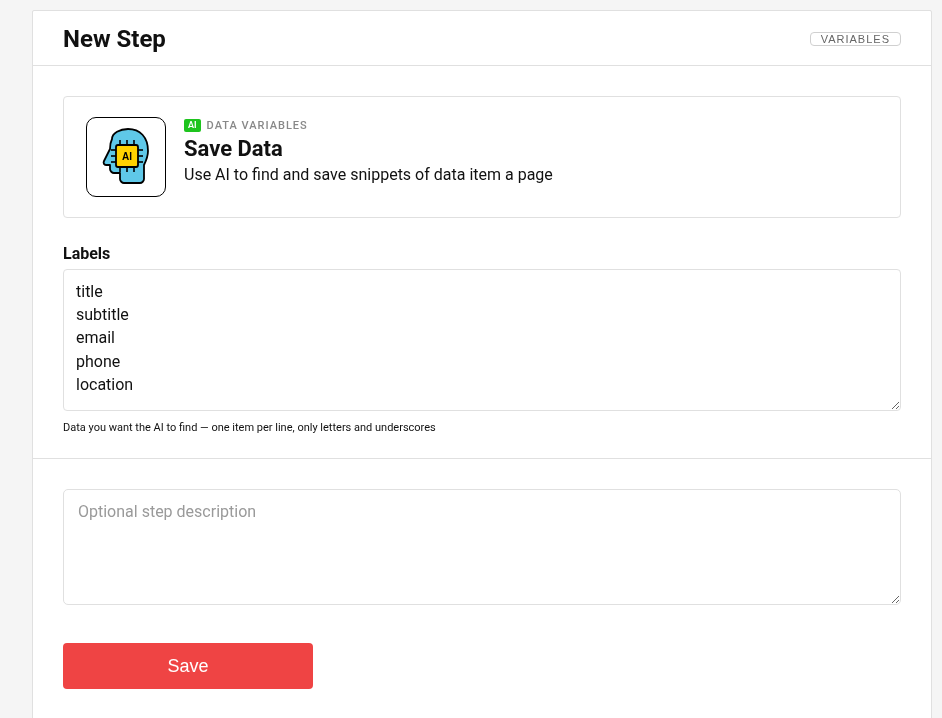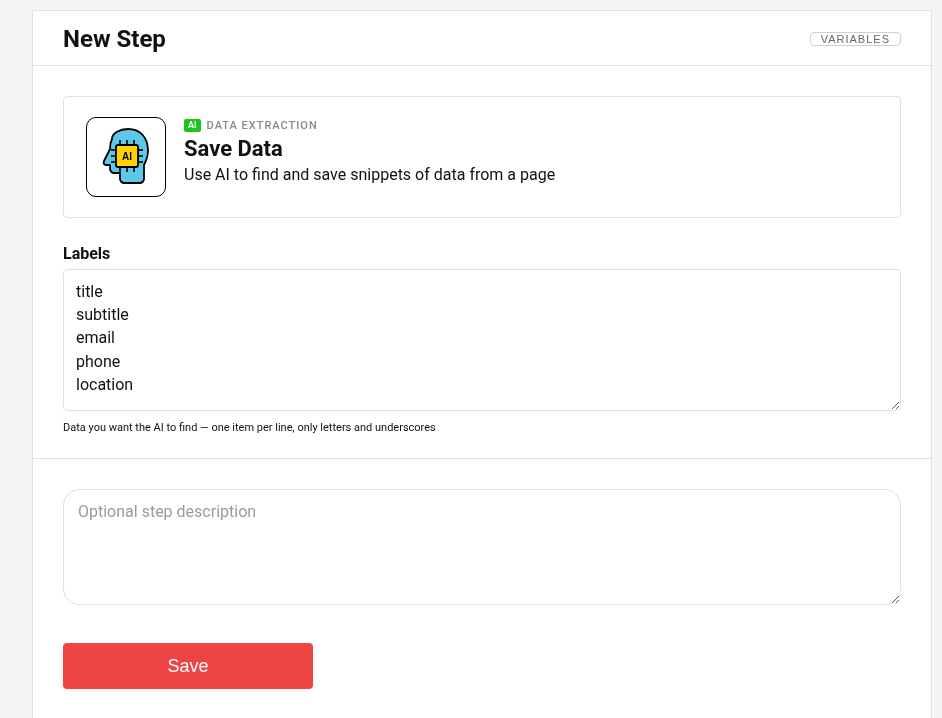--- a/index.html
+++ b/index.html
@@ -127,21 +127,21 @@
       margin-top: 6px;
     }
     .footer-section {
       border-top: 1px solid #e0e0e0;
       padding: 30px;
     }
     .desc-textarea {
       width: 100%;
       height: 116px;
       border: 1px solid #e0e0e0;
-      border-radius: 16px;
+      border-radius: 5px;
       padding: 12px 14px;
       font-size: 16px;
       font-family: inherit;
       color: #111;
       resize: both;
       margin-bottom: 34px;
     }
     .desc-textarea::placeholder,
     .labels-textarea::placeholder {
       color: #9a9a9a;
@@ -186,24 +186,24 @@
           <line x1="22" y1="37" x2="17" y2="37" stroke="#000" stroke-width="1.6"></line>
           <line x1="44" y1="25" x2="49" y2="25" stroke="#000" stroke-width="1.6"></line>
           <line x1="44" y1="31" x2="49" y2="31" stroke="#000" stroke-width="1.6"></line>
           <line x1="44" y1="37" x2="49" y2="37" stroke="#000" stroke-width="1.6"></line>
           <text x="33" y="35" font-size="10" font-weight="700" text-anchor="middle" fill="#000" font-family="Arial">AI</text>
         </svg>
       </div>
       <div class="card-body">
         <div class="card-tag-row">
           <span class="ai-badge">AI</span>
-          <span class="card-category">DATA EXTRACTION</span>
+          <span class="card-category">DATA VARIABLES</span>
         </div>
         <div class="card-title">Save Data</div>
-        <div class="card-desc">Use AI to find and save snippets of data from a page</div>
+        <div class="card-desc">Use AI to find and save snippets of data item a page</div>
       </div>
     </div>
 
     <label class="form-label">Labels</label>
     <textarea class="labels-textarea" style="">title
 subtitle
 email
 phone
 location</textarea>
     <div class="helper-text">Data you want the AI to find — one item per line, only letters and underscores</div>

